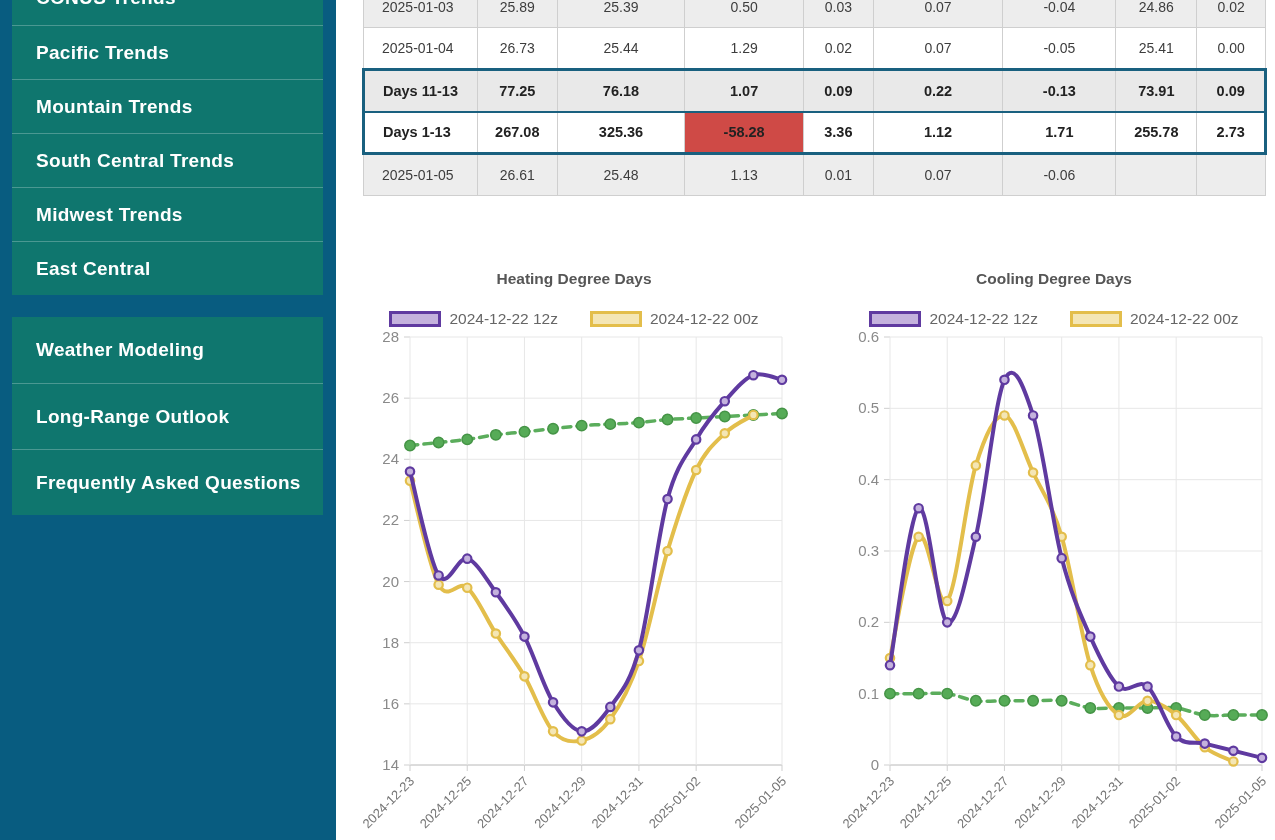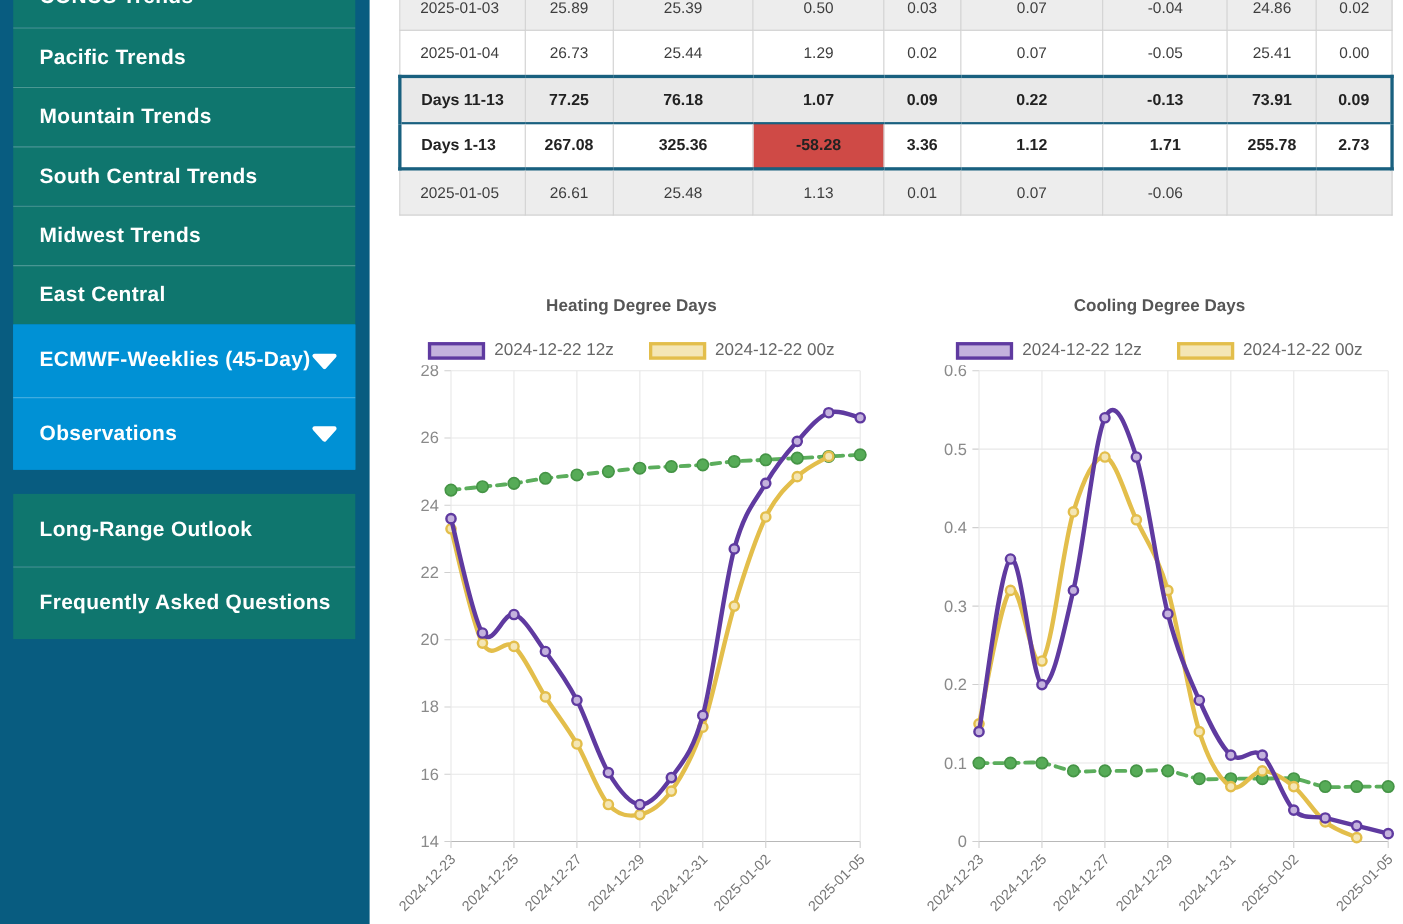--- a/index.html
+++ b/index.html
@@ -62,39 +62,24 @@
         <div class="nav-item">
           <span class="nav-label">South Central Trends</span>
         </div>
         <div class="nav-item">
           <span class="nav-label">Midwest Trends</span>
         </div>
         <div class="nav-item">
           <span class="nav-label">East Central</span>
         </div>
       </div>
-      <div class="nav-group g2">
-        <div class="nav-item">
-          <span class="nav-label">ECMWF-Weeklies (45-Day)</span>
-          <span class="arrow">
-            <svg width="24" height="15" viewBox="0 0 24 15">
-              <path d="M3 2.5 L21 2.5 L12 12.5 Z" fill="#fff" stroke="#fff" stroke-width="4" stroke-linejoin="round"></path>
-            </svg>
-          </span>
-        </div>
-        <div class="nav-item">
-          <span class="nav-label">Observations</span>
-          <span class="arrow">
-            <svg width="24" height="15" viewBox="0 0 24 15">
-              <path d="M3 2.5 L21 2.5 L12 12.5 Z" fill="#fff" stroke="#fff" stroke-width="4" stroke-linejoin="round"></path>
-            </svg>
-          </span>
-        </div>
-      </div>
       <div class="nav-group g3">
+        <div class="nav-item">
+          <span class="nav-label">Weather Modeling</span>
+        </div>
         <div class="nav-item">
           <span class="nav-label">Long-Range Outlook</span>
         </div>
         <div class="nav-item">
           <span class="nav-label">Frequently Asked Questions</span>
         </div>
       </div>
     </div>
 </div>
 

